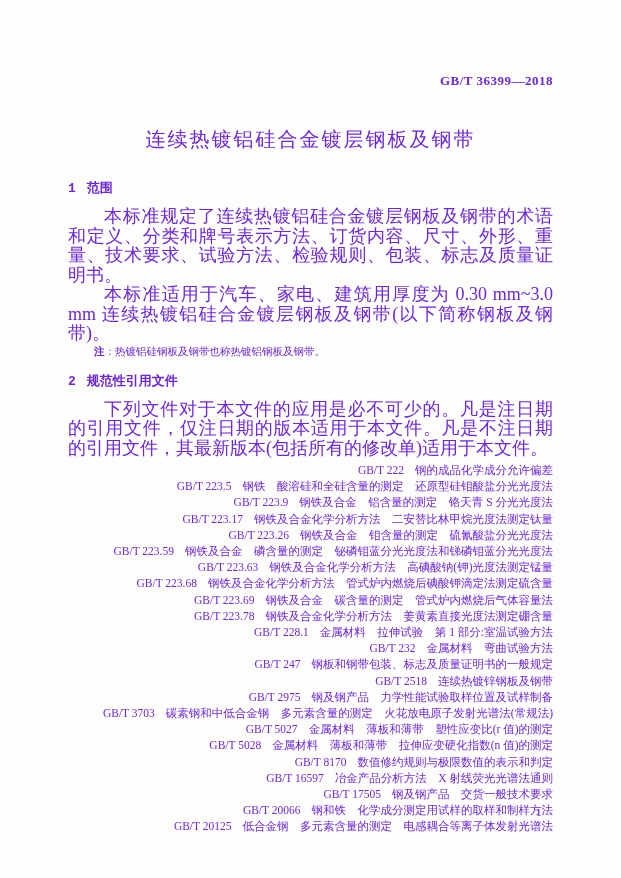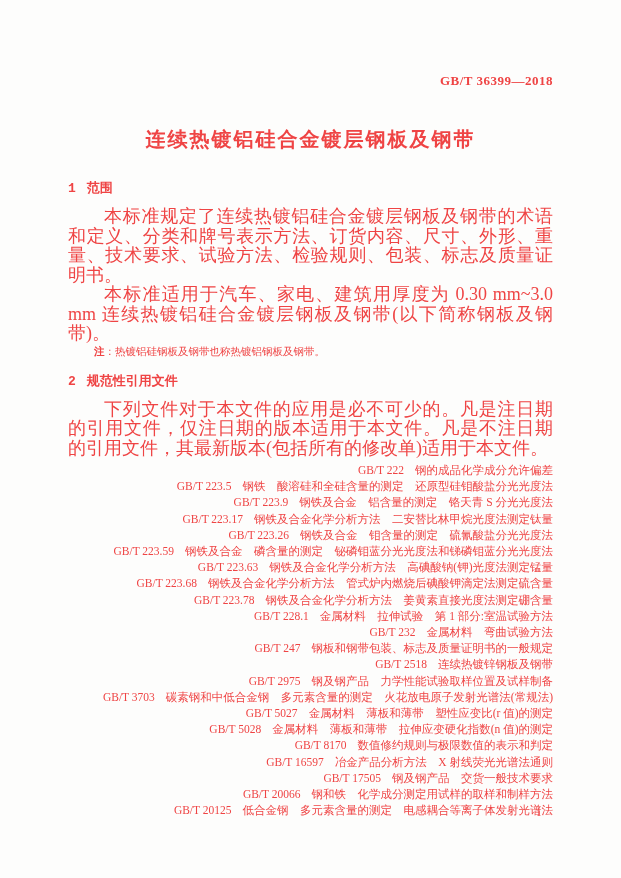--- a/index.html
+++ b/index.html
@@ -2,38 +2,38 @@
 <html><head>
 <meta charset="utf-8">
 <style>
   html, body { margin: 0; padding: 0; background: #ffffff; }
   .page {
     position: relative;
     width: 621px;
     height: 878px;
     margin: 0 auto;
     background: #fdfdfc;
-    color: #ef4444;
+    color: #6d28d9;
     box-sizing: border-box;
     padding: 73px 68px 0 68px;
     font-family: "Liberation Serif", "DejaVu Serif", serif;
     overflow: hidden;
   }
   .doc-code {
     text-align: right;
     font-weight: bold;
     font-size: 13px;
     line-height: 15px;
     letter-spacing: 0.5px;
   }
   .doc-title {
     margin: 40px 0 0 0;
     text-align: center;
     font-family: "Liberation Sans", "DejaVu Sans", sans-serif;
-    font-weight: bold;
+    font-weight: normal;
     font-size: 20px;
     line-height: 22px;
     letter-spacing: 2px;
   }
   .sec-heading {
     margin: 31px 0 0 0;
     font-family: Liberation Mono, monospace;
     font-weight: bold;
     font-size: 13px;
     line-height: 15px;
@@ -104,20 +104,21 @@
 
   <div class="ref-list">
     <div class="ref-row"><span class="ref-code">GB/T 222</span><span class="ref-title">钢的成品化学成分允许偏差</span></div>
     <div class="ref-row"><span class="ref-code">GB/T 223.5</span><span class="ref-title">钢铁　酸溶硅和全硅含量的测定　还原型硅钼酸盐分光光度法</span></div>
     <div class="ref-row"><span class="ref-code">GB/T 223.9</span><span class="ref-title">钢铁及合金　铝含量的测定　铬天青 S 分光光度法</span></div>
     <div class="ref-row"><span class="ref-code">GB/T 223.17</span><span class="ref-title">钢铁及合金化学分析方法　二安替比林甲烷光度法测定钛量</span></div>
     <div class="ref-row"><span class="ref-code">GB/T 223.26</span><span class="ref-title">钢铁及合金　钼含量的测定　硫氰酸盐分光光度法</span></div>
     <div class="ref-row"><span class="ref-code">GB/T 223.59</span><span class="ref-title">钢铁及合金　磷含量的测定　铋磷钼蓝分光光度法和锑磷钼蓝分光光度法</span></div>
     <div class="ref-row"><span class="ref-code">GB/T 223.63</span><span class="ref-title">钢铁及合金化学分析方法　高碘酸钠(钾)光度法测定锰量</span></div>
     <div class="ref-row"><span class="ref-code">GB/T 223.68</span><span class="ref-title">钢铁及合金化学分析方法　管式炉内燃烧后碘酸钾滴定法测定硫含量</span></div>
+    <div class="ref-row"><span class="ref-code">GB/T 223.69</span><span class="ref-title">钢铁及合金　碳含量的测定　管式炉内燃烧后气体容量法</span></div>
     <div class="ref-row"><span class="ref-code">GB/T 223.78</span><span class="ref-title">钢铁及合金化学分析方法　姜黄素直接光度法测定硼含量</span></div>
     <div class="ref-row"><span class="ref-code">GB/T 228.1</span><span class="ref-title">金属材料　拉伸试验　第 1 部分:室温试验方法</span></div>
     <div class="ref-row"><span class="ref-code">GB/T 232</span><span class="ref-title">金属材料　弯曲试验方法</span></div>
     <div class="ref-row"><span class="ref-code">GB/T 247</span><span class="ref-title">钢板和钢带包装、标志及质量证明书的一般规定</span></div>
     <div class="ref-row"><span class="ref-code">GB/T 2518</span><span class="ref-title">连续热镀锌钢板及钢带</span></div>
     <div class="ref-row"><span class="ref-code">GB/T 2975</span><span class="ref-title">钢及钢产品　力学性能试验取样位置及试样制备</span></div>
     <div class="ref-row"><span class="ref-code">GB/T 3703</span><span class="ref-title">碳素钢和中低合金钢　多元素含量的测定　火花放电原子发射光谱法(常规法)</span></div>
     <div class="ref-row"><span class="ref-code">GB/T 5027</span><span class="ref-title">金属材料　薄板和薄带　塑性应变比(r 值)的测定</span></div>
     <div class="ref-row"><span class="ref-code">GB/T 5028</span><span class="ref-title">金属材料　薄板和薄带　拉伸应变硬化指数(n 值)的测定</span></div>
     <div class="ref-row"><span class="ref-code">GB/T 8170</span><span class="ref-title">数值修约规则与极限数值的表示和判定</span></div>

